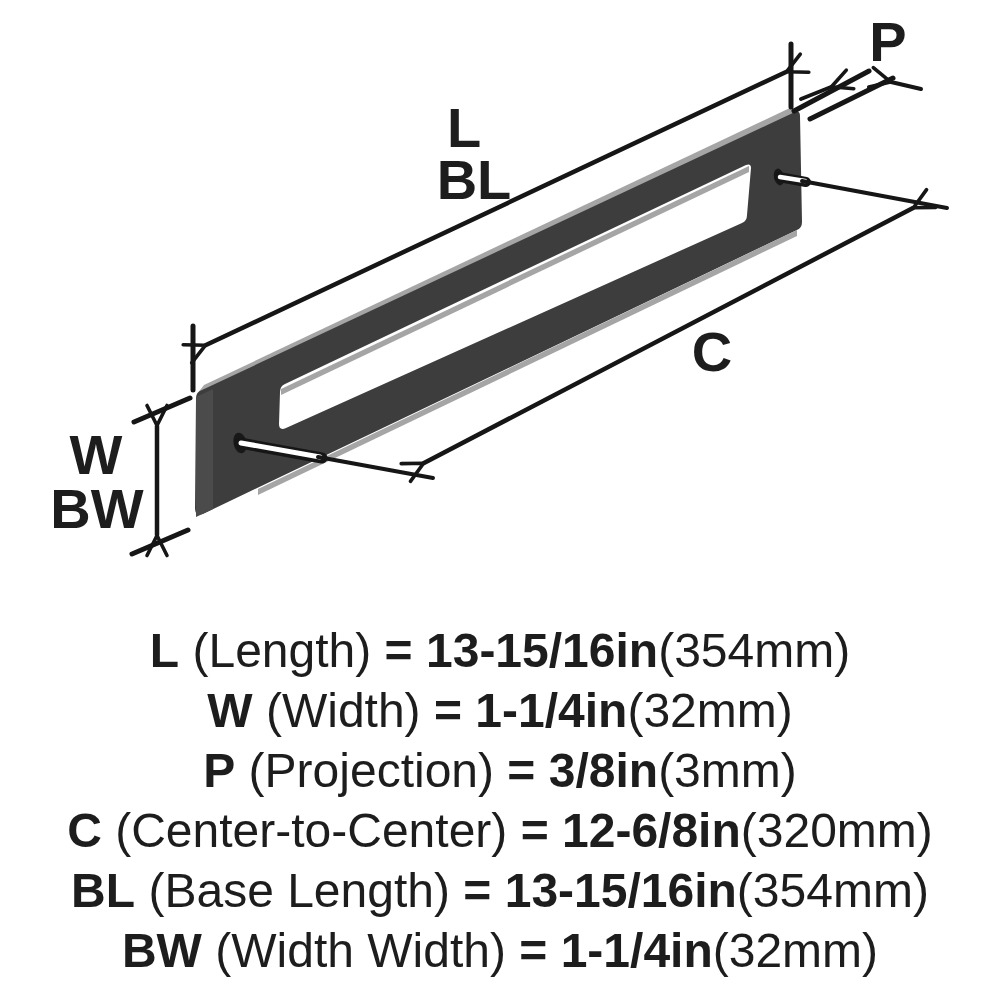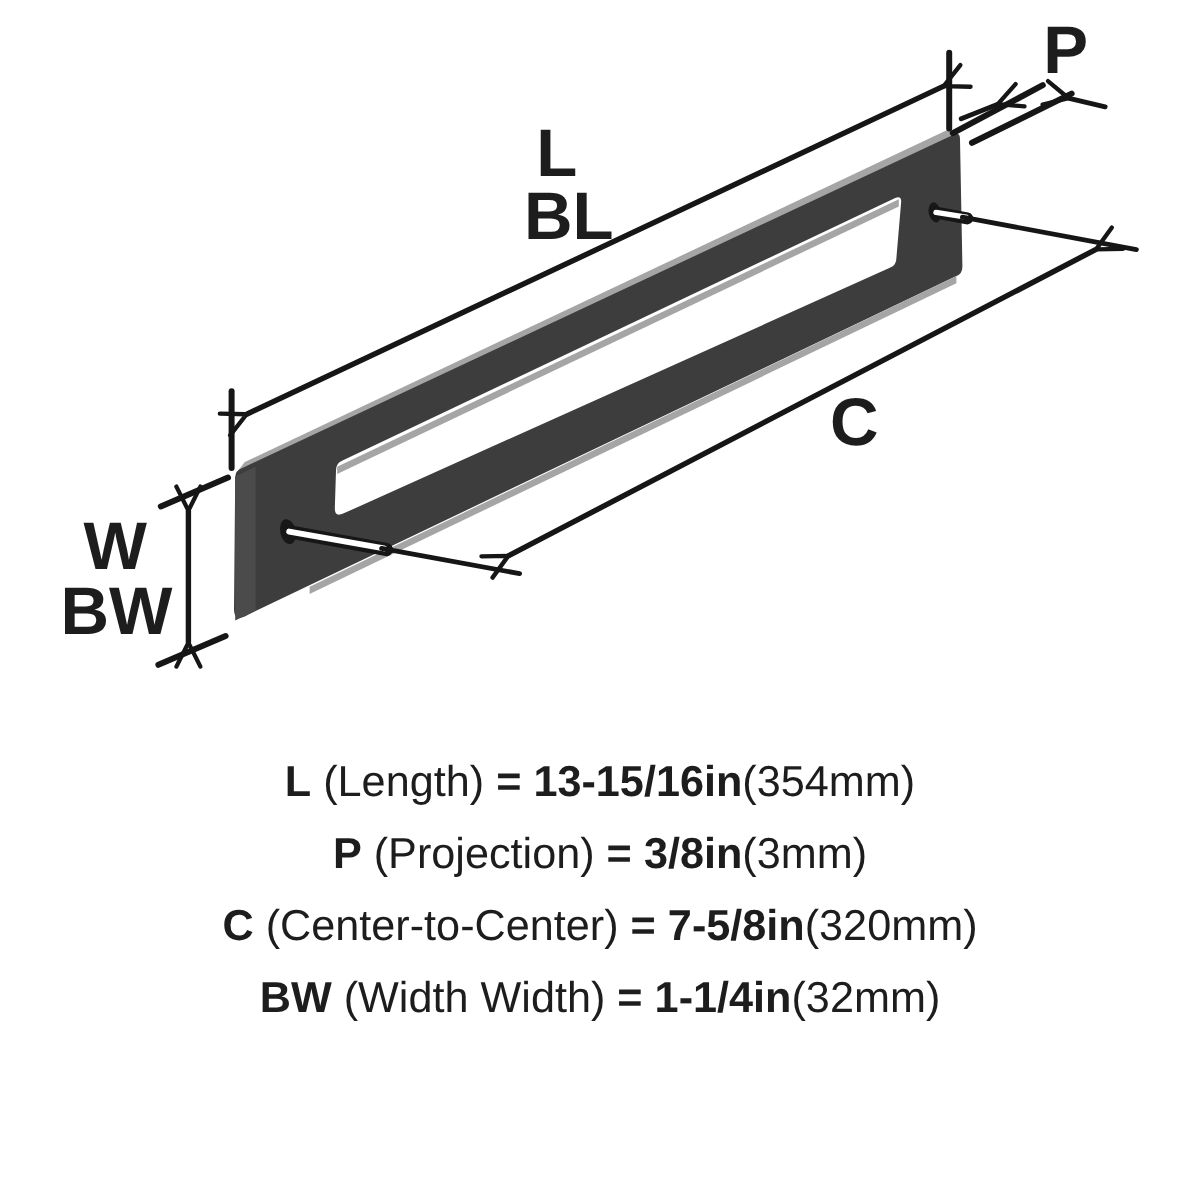--- a/index.html
+++ b/index.html
@@ -7,21 +7,21 @@
     position:relative;width:1000px;height:1000px;background:#ffffff;overflow:hidden;
     font-family:"Liberation Sans", sans-serif;
   }
   .diagram-svg{position:absolute;left:0;top:0;}
   .dim-label{
     font-family:"Liberation Sans", sans-serif;
     font-weight:700;font-size:56px;fill:#1d1d1d;text-anchor:middle;
   }
   .spec-list{
     position:absolute;left:0;top:621px;width:1000px;text-align:center;
-    color:#1d1d1d;font-size:36px;line-height:60px;white-space:nowrap;
+    color:#1d1d1d;font-size:48px;line-height:60px;white-space:nowrap;
   }
   .spec-line{height:60px;}
   .b{font-weight:700;}
   .r{font-weight:400;}
 </style>
 </head>
 <body>
 
 <div class="canvas">
 
@@ -79,18 +79,20 @@
     <text class="dim-label" x="464" y="147">L</text>
     <text class="dim-label" x="474" y="199">BL</text>
     <text class="dim-label" x="888" y="61">P</text>
     <text class="dim-label" x="712" y="371">C</text>
     <text class="dim-label" x="96" y="474">W</text>
     <text class="dim-label" x="97" y="528">BW</text>
   </svg>
 
   <div class="spec-list">
     <div class="spec-line"><span class="b">L</span> <span class="r">(Length)</span> <span class="b">=</span> <span class="b">13-15/16in</span><span class="r">(354mm)</span></div>
+    <div class="spec-line"><span class="b">W</span> <span class="r">(Width)</span> <span class="b">=</span> <span class="b">1-1/4in</span><span class="r">(32mm)</span></div>
     <div class="spec-line"><span class="b">P</span> <span class="r">(Projection)</span> <span class="b">=</span> <span class="b">3/8in</span><span class="r">(3mm)</span></div>
-    <div class="spec-line"><span class="b">C</span> <span class="r">(Center-to-Center)</span> <span class="b">=</span> <span class="b">7-5/8in</span><span class="r">(320mm)</span></div>
+    <div class="spec-line"><span class="b">C</span> <span class="r">(Center-to-Center)</span> <span class="b">=</span> <span class="b">12-6/8in</span><span class="r">(320mm)</span></div>
+    <div class="spec-line"><span class="b">BL</span> <span class="r">(Base Length)</span> <span class="b">=</span> <span class="b">13-15/16in</span><span class="r">(354mm)</span></div>
     <div class="spec-line"><span class="b">BW</span> <span class="r">(Width Width)</span> <span class="b">=</span> <span class="b">1-1/4in</span><span class="r">(32mm)</span></div>
   </div>
 
 </div>
 
 </body></html>

